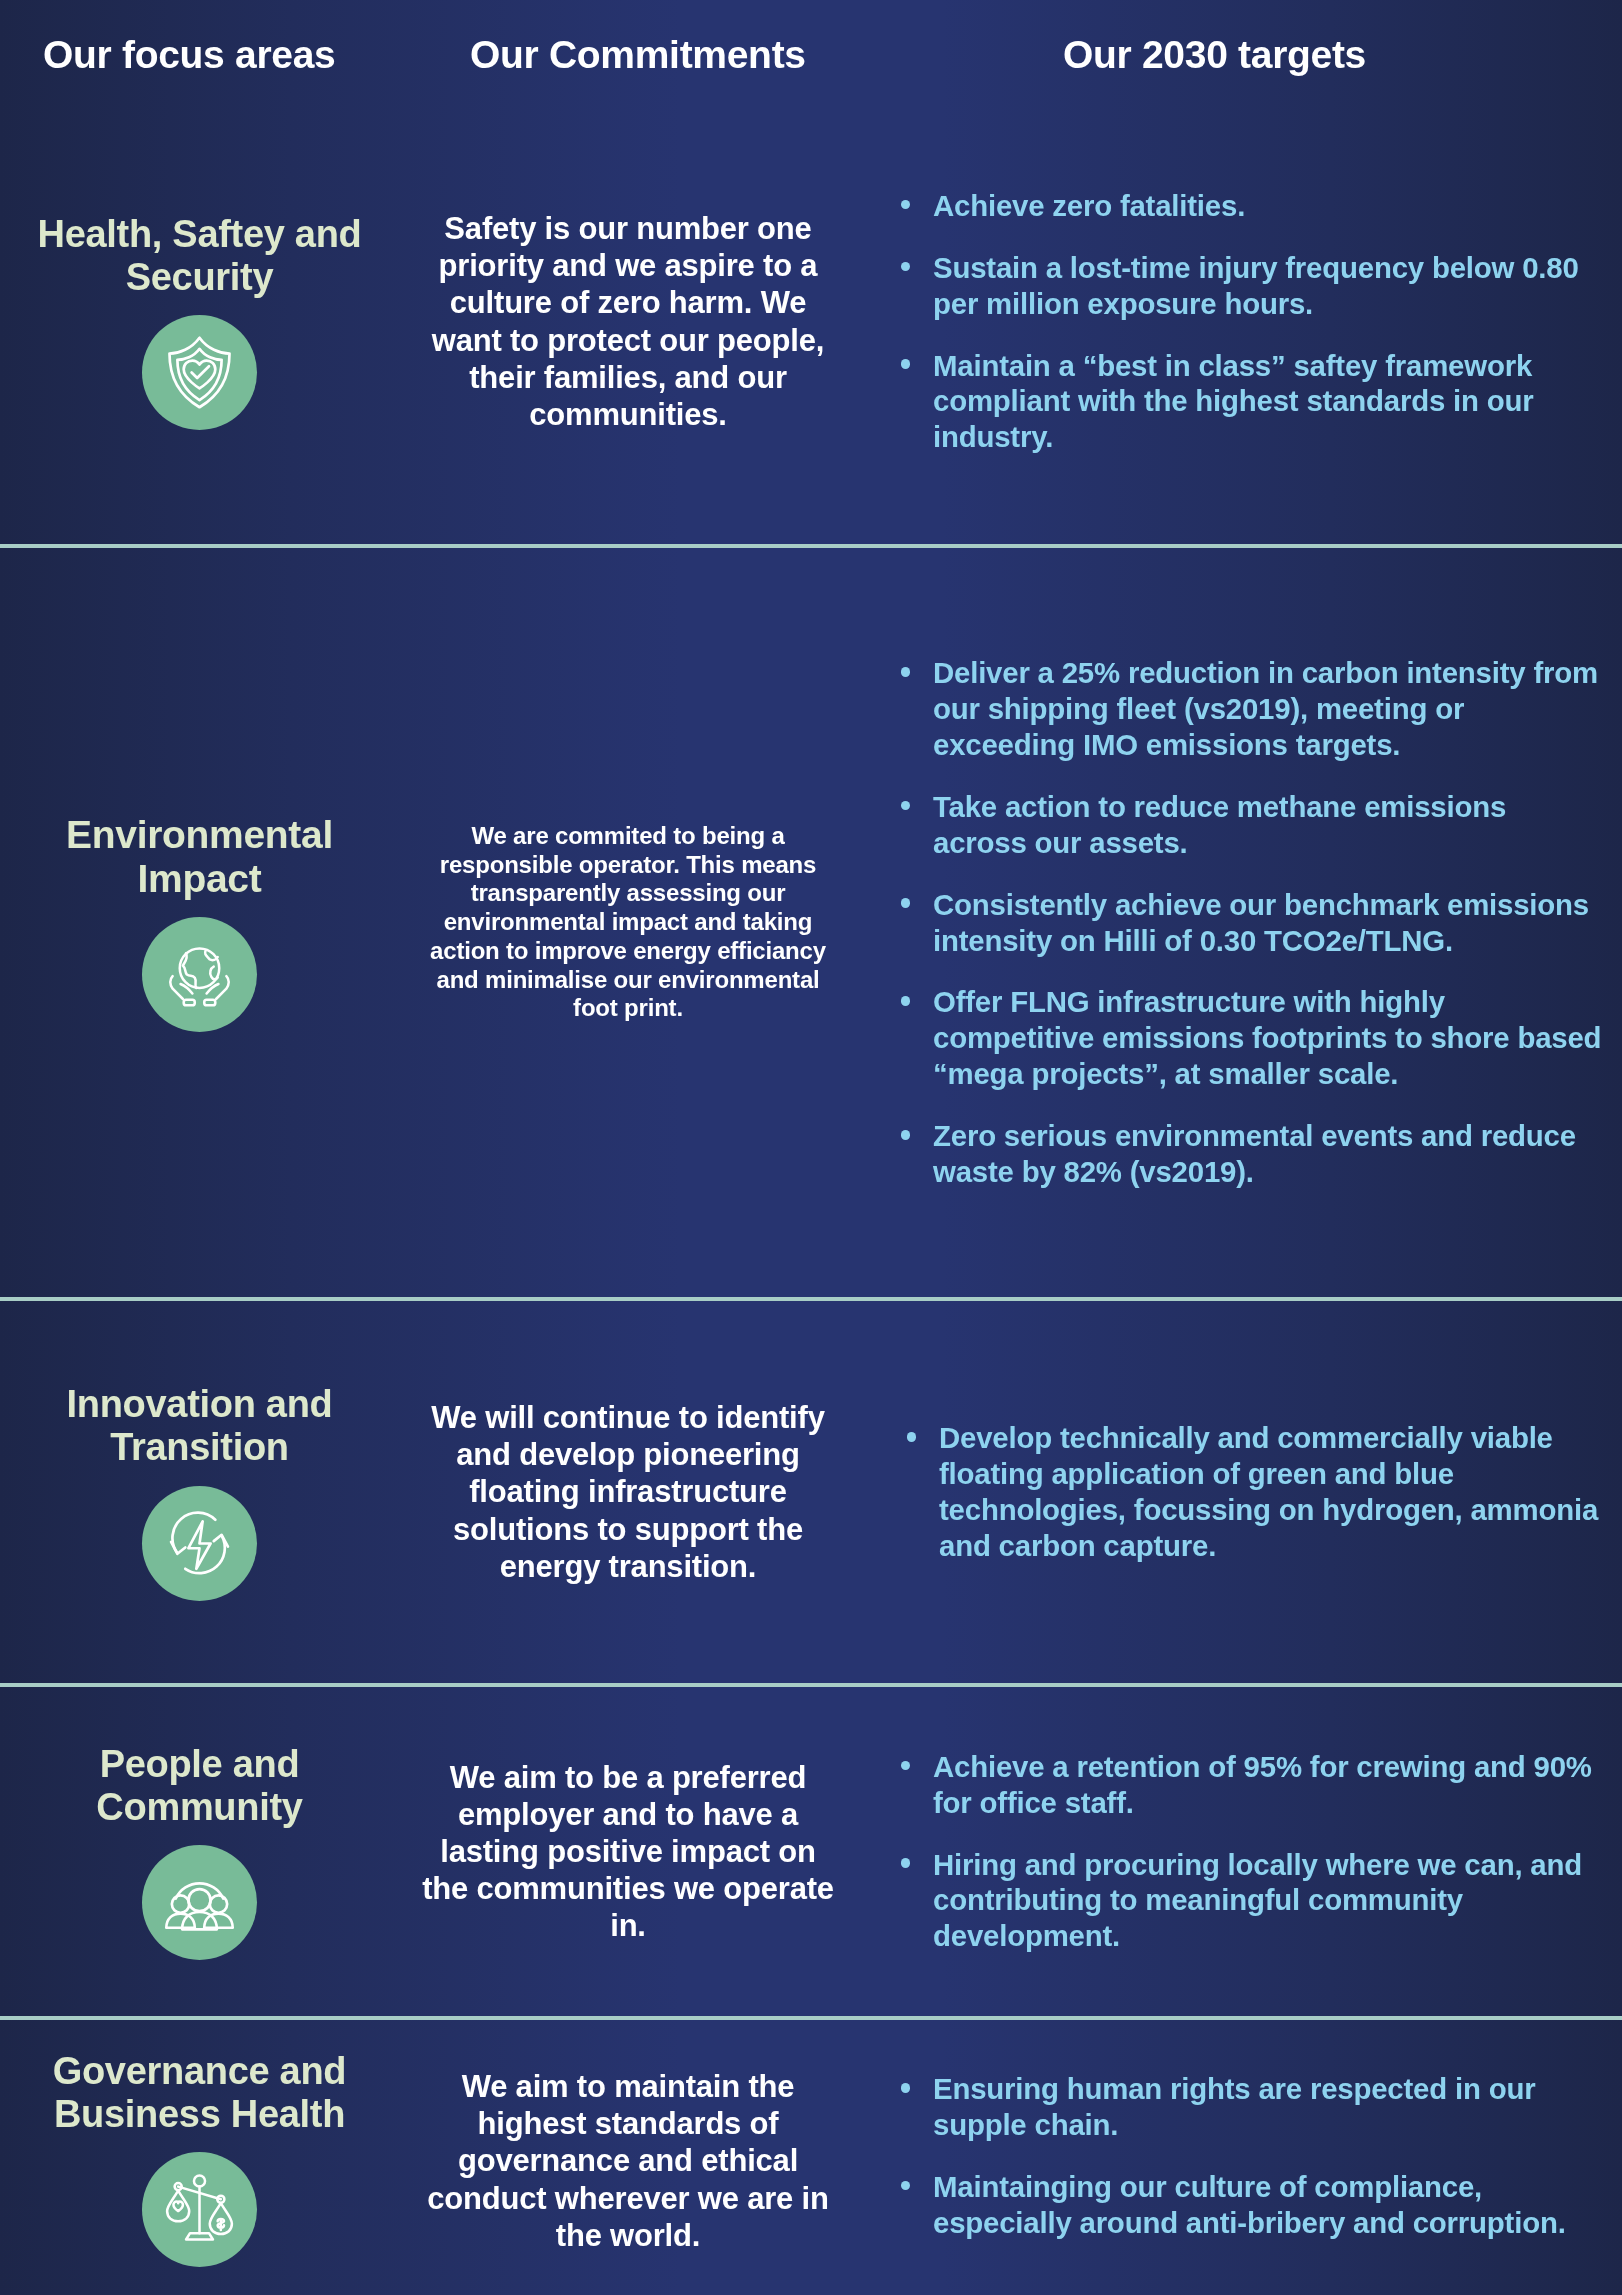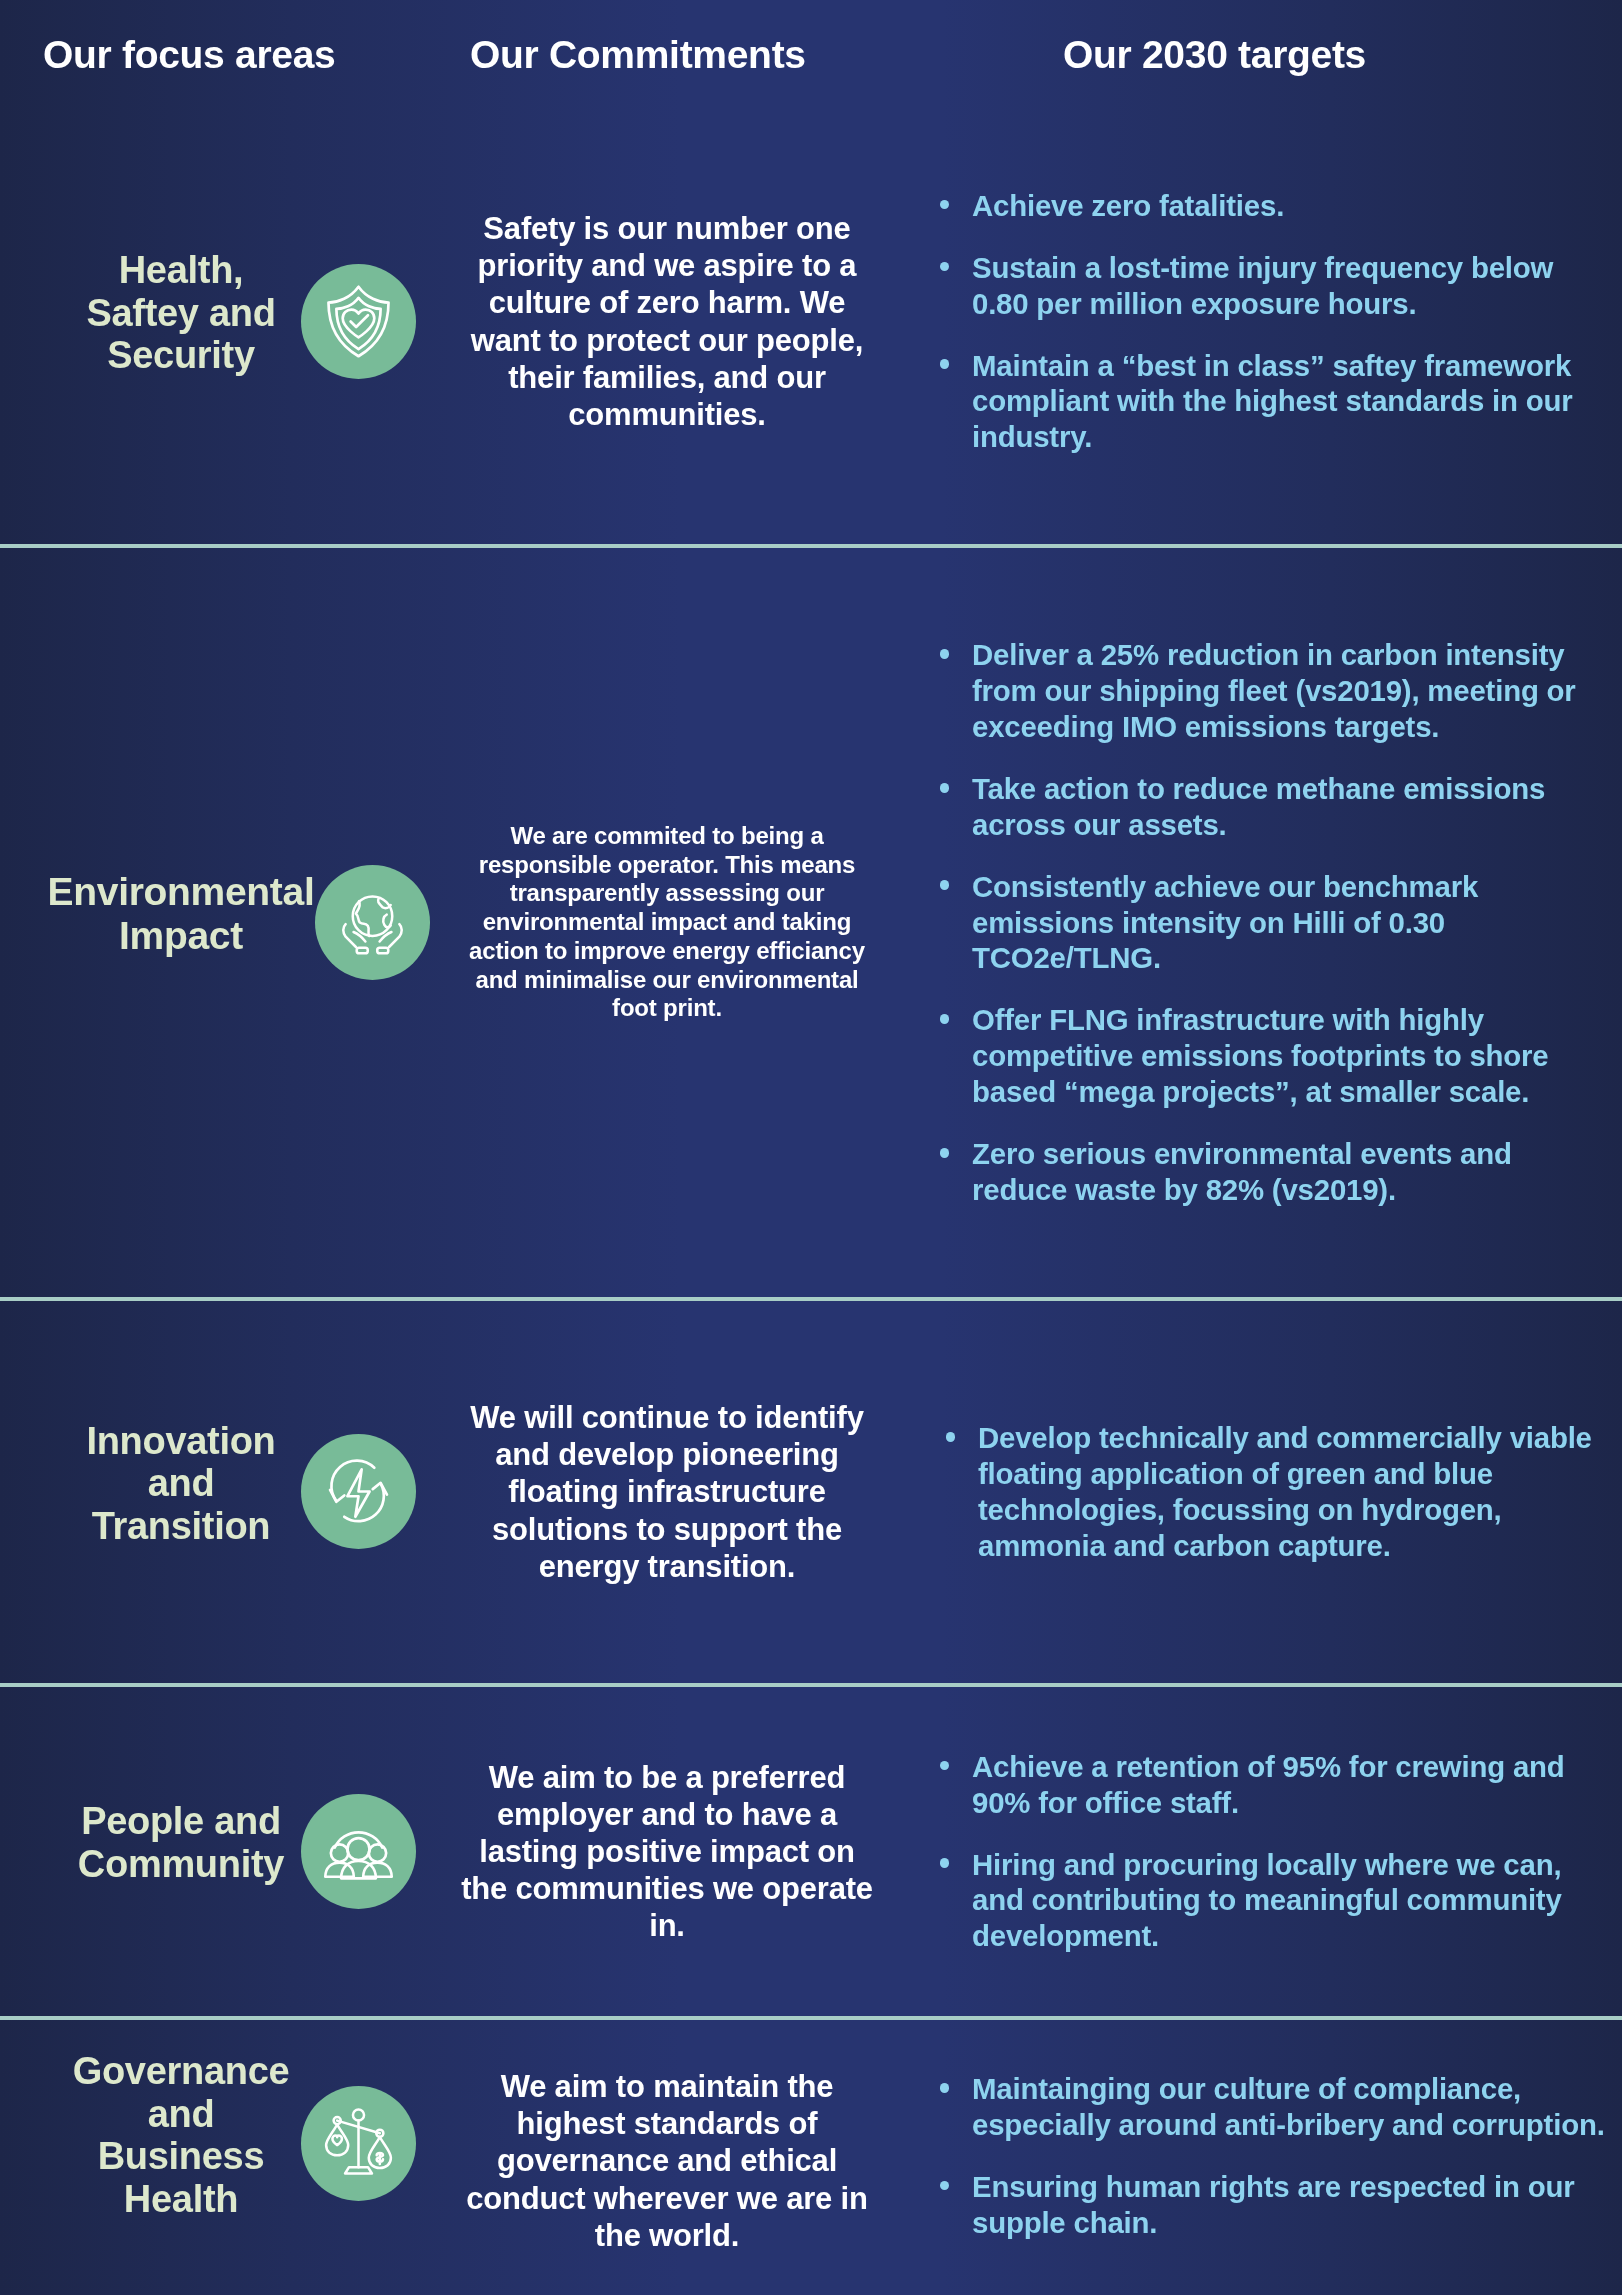--- a/index.html
+++ b/index.html
@@ -55,26 +55,25 @@
     align-items: center;
     box-sizing: border-box;
     padding: 0;
   }
   .row + .row { border-top: 4.6px solid #a8cdc6; }
 
   .col-focus {
     width: 399px;
     flex: 0 0 399px;
     display: flex;
-    flex-direction: row;
+    flex-direction: column;
     align-items: center;
     justify-content: center;
     box-sizing: border-box;
     padding: 0 22px;
-    margin-left: 39px;
   }
   .focus-title {
     color: #dde8cc;
     font-weight: bold;
     font-size: 38px;
     line-height: 1.12;
     text-align: center;
     letter-spacing: -0.3px;
     margin-bottom: 17px;
   }
@@ -277,21 +276,21 @@
             <path d="M77 42 C70 54 63 61 63 68 C63 76 69 81 77 81 C85 81 91 76 91 68 C91 61 84 54 77 42 Z"></path>
             <path d="M23 52 C23 52 17 48 17 44 C17 41.5 19 40 21 40 C22 40 23 40.7 23 42 C23 40.7 24 40 25 40 C27 40 29 41.5 29 44 C29 48 23 52 23 52 Z"></path>
             <path d="M77 62 L77 76 M73 65 C73 63 75 62 77 62 C79 62 81 63 81 65 C81 67 73 67 73 70 C73 72 75 73 77 73 C79 73 81 72 81 70"></path>
             <path d="M33 88 L67 88 L62 80 L38 80 Z"></path>
           </svg>
         </div>
       </div>
       <div class="col-commit">We aim to maintain the highest standards of governance and ethical conduct wherever we are in the world.</div>
       <div class="col-targets">
         <ul class="target-list">
+          <li class="target-item"><span class="target-bullet"></span><span>Ensuring human rights are respected in our supple chain.</span></li>
           <li class="target-item"><span class="target-bullet"></span><span>Maintainging our culture of compliance, especially around anti-bribery and corruption.</span></li>
-          <li class="target-item"><span class="target-bullet"></span><span>Ensuring human rights are respected in our supple chain.</span></li>
         </ul>
       </div>
     </div>
 
   </div>
 </div>
 
 
 </body></html>

